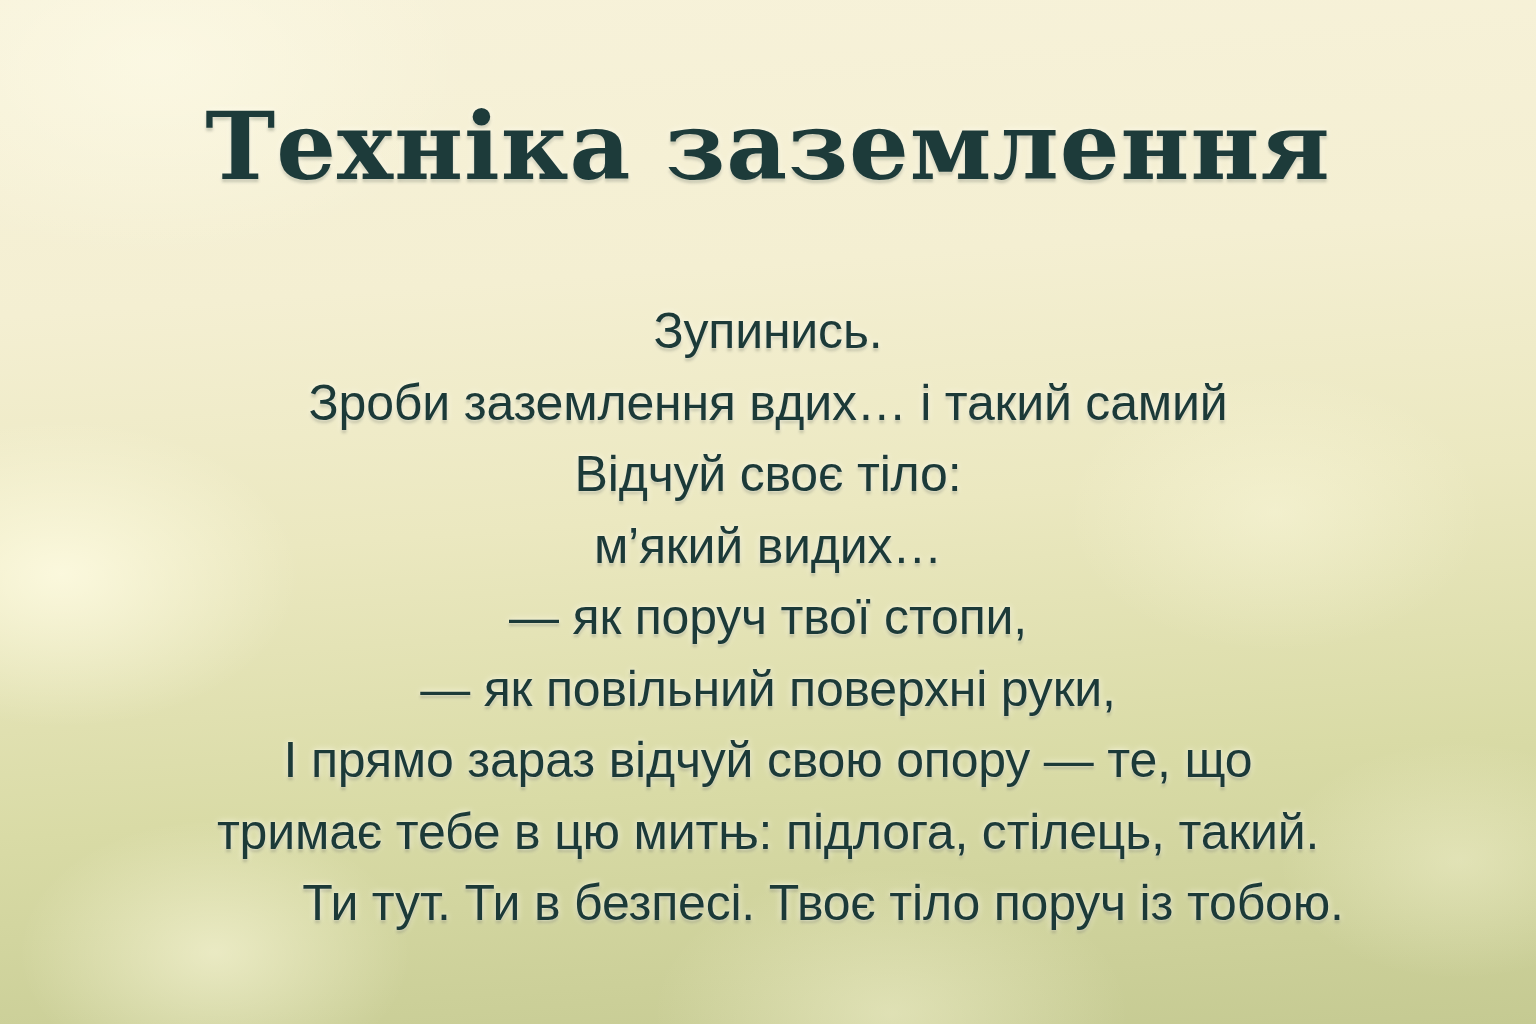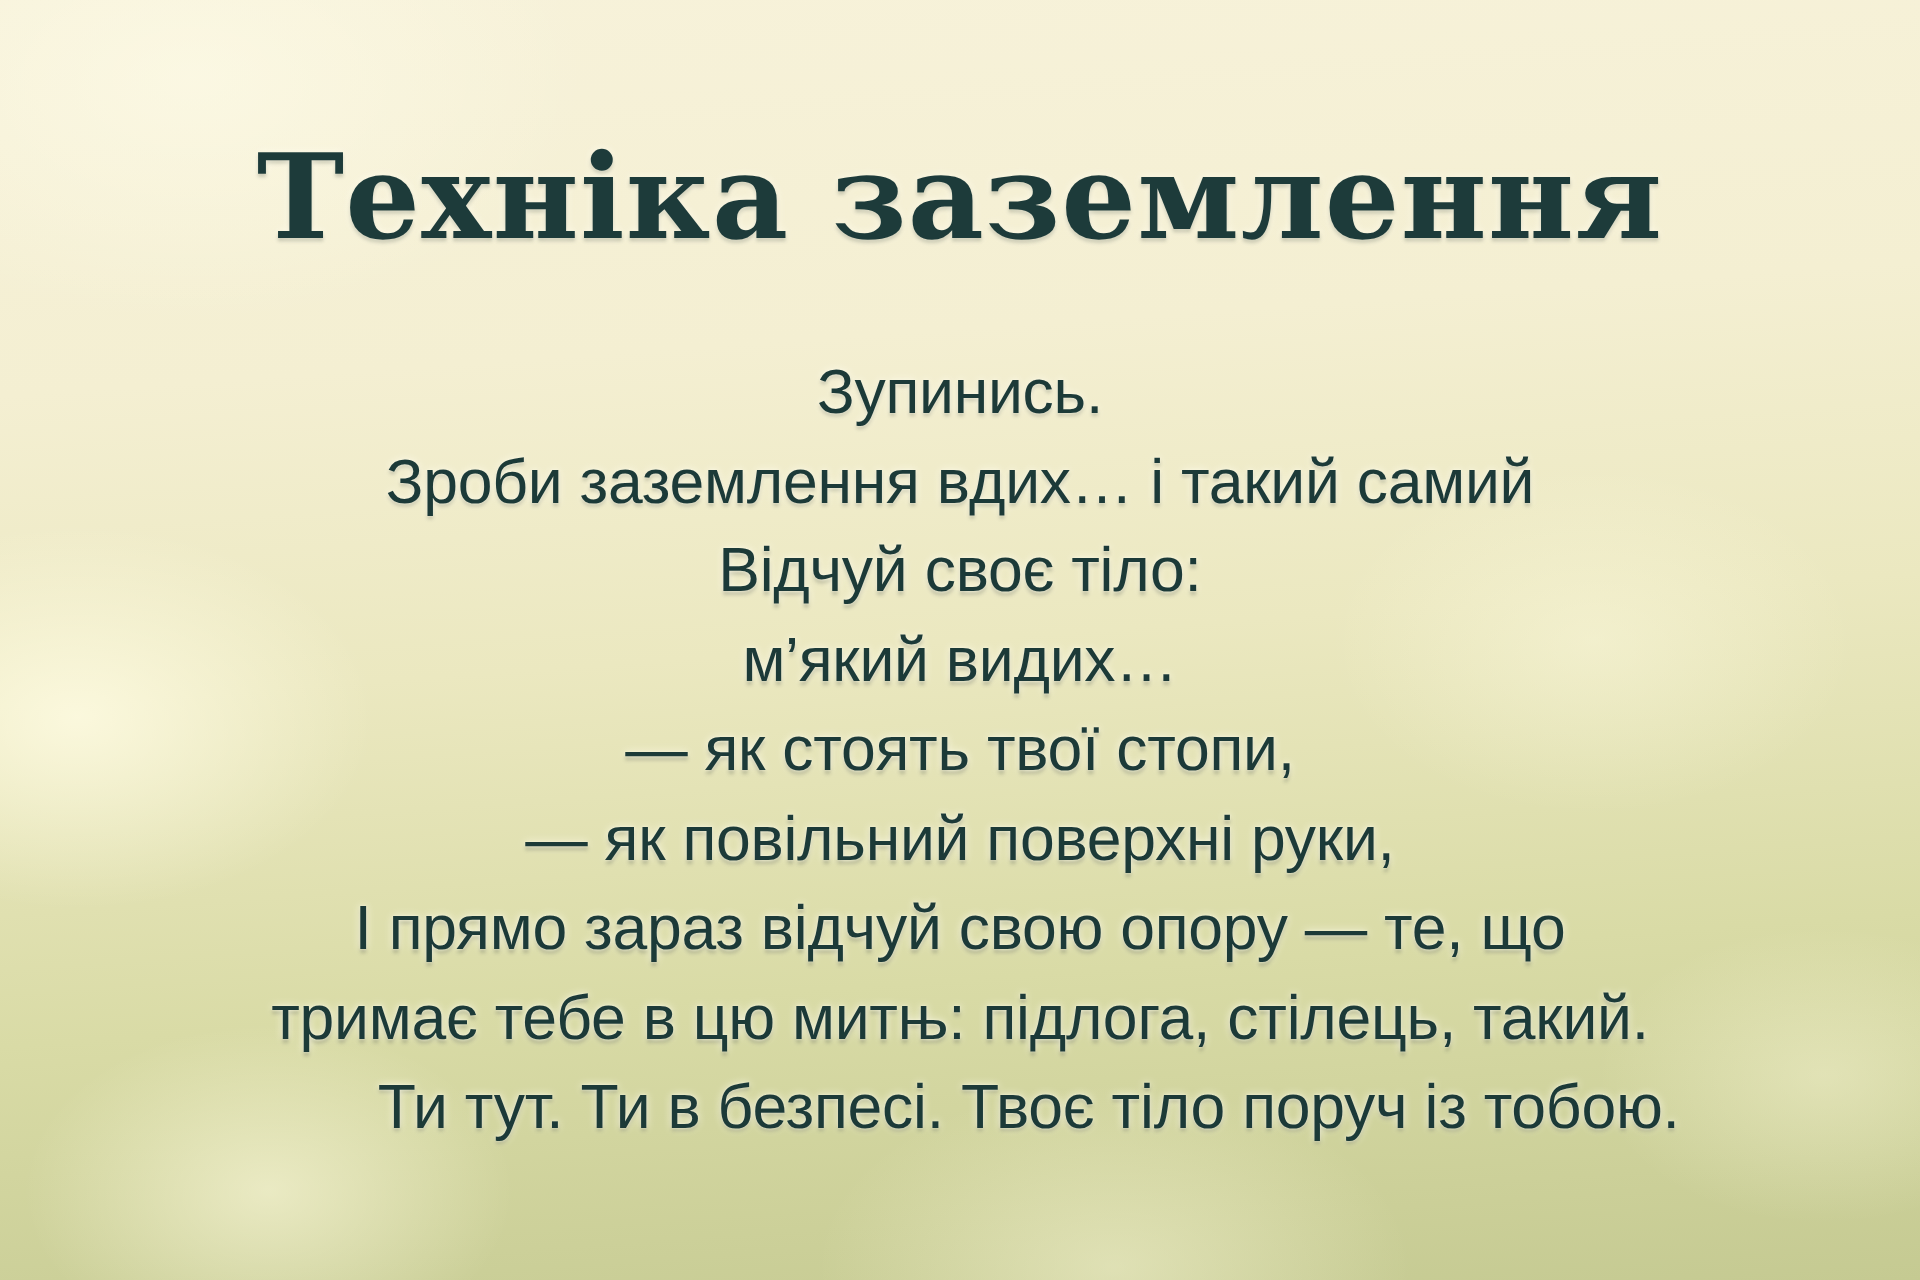--- a/index.html
+++ b/index.html
@@ -16,32 +16,32 @@
     background:
       radial-gradient(ellipse 340px 220px at 4% 56%,  rgba(255,252,228,0.80), rgba(255,252,228,0) 70%),
       radial-gradient(ellipse 280px 190px at 14% 93%, rgba(255,252,226,0.55), rgba(255,252,226,0) 70%),
       radial-gradient(ellipse 300px 200px at 83% 50%, rgba(253,250,224,0.45), rgba(253,250,224,0) 70%),
       radial-gradient(ellipse 340px 210px at 58% 99%, rgba(250,248,218,0.45), rgba(250,248,218,0) 70%),
       radial-gradient(ellipse 260px 170px at 95% 84%, rgba(250,248,218,0.40), rgba(250,248,218,0) 70%),
       radial-gradient(ellipse 420px 260px at 10% 6%,  rgba(255,253,235,0.55), rgba(255,253,235,0) 75%),
       linear-gradient(176deg, #f7f2da 0%, #f4efd2 28%, #ebe8c0 50%, #d9dba6 74%, #c5ca92 100%);
   }
   .title {
-    margin: 12px;
+    margin: 0;
     text-align: center;
     font-family: "DejaVu Serif", "Liberation Serif", serif;
     font-weight: bold;
     font-size: 94px;
     line-height: 1.15;
     letter-spacing: 1px;
     color: #1d3b3a;
     text-shadow: 0 0 7px rgba(255,253,238,0.85), 0 3px 3px rgba(45,55,35,0.30);
   }
   .body-text {
-    margin-top: 66px;
+    margin-top: 96px;
     text-align: center;
   }
   .line {
     margin: 0;
     font-family: "Liberation Sans", "DejaVu Sans", sans-serif;
     font-size: 50px;
     line-height: 71.5px;
     letter-spacing: -0.2px;
     color: #1c3a38;
     text-shadow: 0 0 7px rgba(255,253,238,0.90), 0 0 2px rgba(255,253,238,0.60), 0 3px 3px rgba(45,55,35,0.28);
@@ -53,19 +53,19 @@
 </head>
 <body>
 
 <div class="slide">
   <h1 class="title">Техніка заземлення</h1>
   <div class="body-text">
     <p class="line">Зупинись.</p>
     <p class="line">Зроби заземлення вдих… і такий самий</p>
     <p class="line">Відчуй своє тіло:</p>
     <p class="line">м’який видих…</p>
-    <p class="line">— як стоять твої стопи,</p>
+    <p class="line">— як поруч твої стопи,</p>
     <p class="line">— як повільний поверхні руки,</p>
     <p class="line">І прямо зараз відчуй свою опору — те, що</p>
     <p class="line">тримає тебе в цю митњ: підлога, стілець, такий.</p>
     <p class="line shift-right">Ти тут. Ти в безпесі. Твоє тіло поруч із тобою.</p>
   </div>
 </div>
 
 </body></html>

